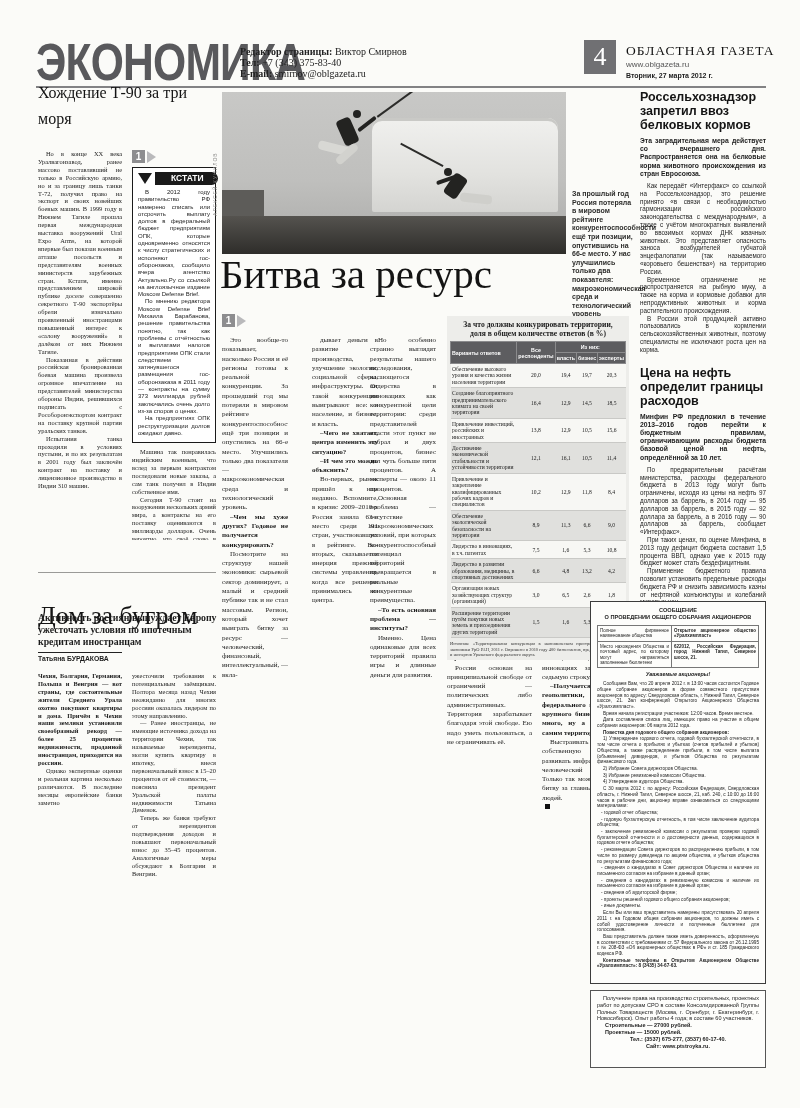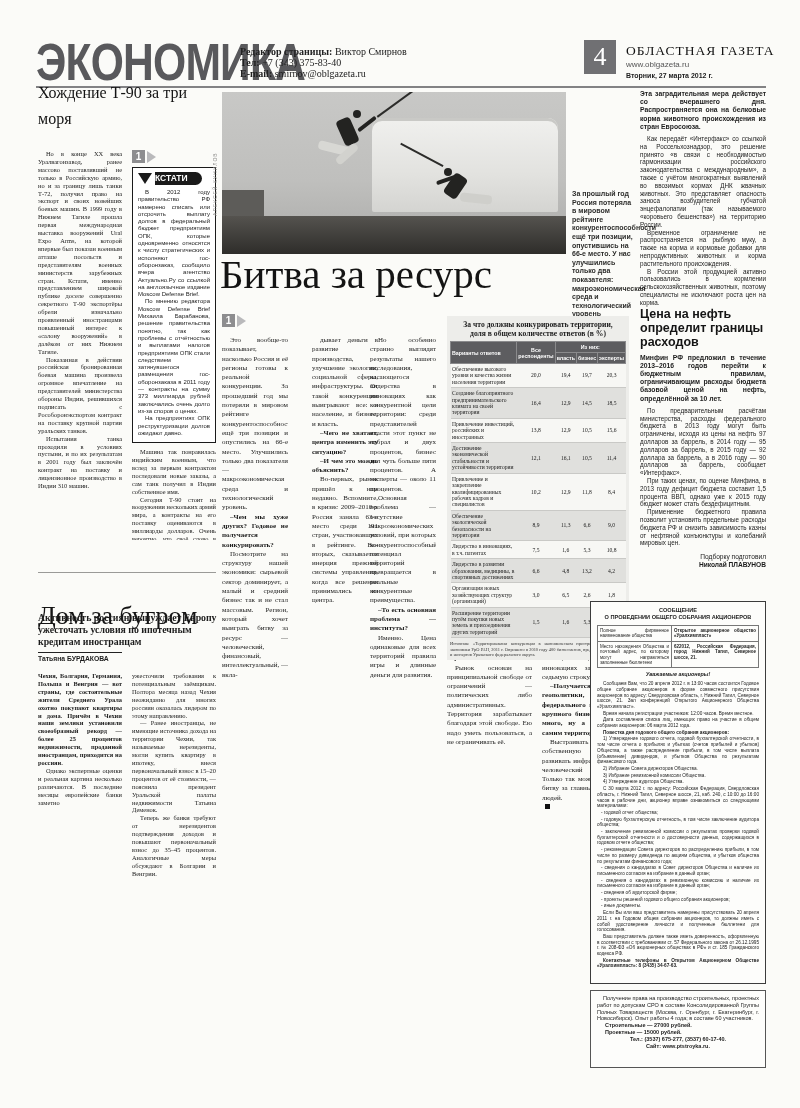--- a/index.html
+++ b/index.html
@@ -37,21 +37,21 @@
   .cont-marker{display:flex;align-items:center;gap:2px;margin-bottom:4px;}
   .cont-num{width:13px;height:13px;background:#8d8d8f;color:#fff;font-family:"Liberation Sans",sans-serif;
     font-size:10px;font-weight:bold;display:flex;align-items:center;justify-content:center;}
   .cont-tri{width:0;height:0;border-top:6px solid transparent;border-bottom:6px solid transparent;
     border-left:9px solid #b9b9bb;}
   .kstati-box{border:1.5px solid #1a1a1a;padding:4px 5px 5px 5px;margin-bottom:5px;background:#fff;}
   .kstati-head{display:flex;align-items:center;gap:3px;margin-bottom:4px;}
   .kstati-tri{width:0;height:0;border-left:7px solid transparent;border-right:7px solid transparent;
     border-top:11px solid #1a1a1a;}
   .kstati-label{background:#1a1a1a;color:#fff;font-family:"Liberation Sans",sans-serif;
-    font-size:8.5px;font-weight:bold;padding:1px 14px 2px 0;border-radius:0 8px 8px 0;}
+    font-size:8.5px;font-weight:bold;padding:1px 14px 2px 16px;border-radius:0 8px 8px 0;}
   .kstati-text{font-family:"Liberation Sans",sans-serif;font-size:6px;line-height:7.3px;text-align:justify;}
   .kstati-text p{text-indent:7px;}
 
   
   .photo{left:222px;top:92px;width:344px;height:162px;overflow:hidden;
     background:linear-gradient(180deg,#c8c8c6 0%,#bfbfbd 55%,#b4b4b2 78%);}
   .ph-ground{position:absolute;left:0;bottom:0;width:100%;height:38px;
     background:linear-gradient(180deg,#55534f,#2e2d2a);}
   .ph-shed{position:absolute;left:0;bottom:30px;width:42px;height:34px;background:#5d5c59;}
   .ph-tank{position:absolute;left:150px;top:26px;width:186px;height:94px;
@@ -100,21 +100,21 @@
   table.stats tbody tr:nth-child(even){background:#e0e0dd;}
   table.stats tbody tr:nth-child(odd){background:#f7f7f4;}
   .stats-foot{font-size:4.4px;line-height:5.4px;color:#333;margin-top:3px;text-align:justify;}
 
   
   .rightcol{left:640px;top:90px;width:126px;font-family:"Liberation Sans",sans-serif;}
   .rc-title{font-size:12.5px;line-height:14px;font-weight:bold;color:#151515;margin-bottom:5px;}
   .rc-lead{font-size:6.8px;line-height:8.2px;font-weight:bold;text-align:justify;margin-bottom:4px;}
   .rc-body{font-size:6.3px;line-height:7.8px;text-align:justify;}
   .rc-body p{text-indent:7px;}
-  .rc-oil{}
+  .rc-oil{margin-top:12px;}
   .rc-credit{margin-top:6px;text-align:right;font-size:6.6px;line-height:8px;}
   .rc-credit .nm{font-weight:bold;}
 
   
   .house-rule{left:38px;top:572px;width:178px;height:1px;background:#9a9a98;}
   .house-head{left:38px;top:602px;width:200px;font-size:26px;line-height:28px;}
   .house-sub{left:38px;top:612px;width:186px;font-size:9.8px;line-height:12px;font-weight:bold;}
   .house-byline{left:38px;top:652px;width:84px;border-top:1px solid #222;padding-top:2px;
     font-family:"Liberation Sans",sans-serif;font-size:6.8px;font-weight:bold;}
   .house-col1{left:38px;top:672px;width:84px;height:418px;}
@@ -209,39 +209,39 @@
   <div class="abs photo-caption">За прошлый год Россия потеряла в мировом рейтинге конкурентоспособности ещё три позиции, опустившись на 66-е место. У нас улучшились только два показателя: макроэкономическая среда и технологический уровень</div>
 
   <div class="abs serif-head battle-head">Битва за ресурс</div>
   <div class="abs cont-marker battle-marker">
     <span class="cont-num">1</span>
     <span class="cont-tri"></span>
   </div>
   <div class="abs iv-col colA">
       <p>Это вообще-то показывает, насколько Россия и её регионы готовы к реальной конкуренции. За прошедший год мы потеряли в мировом рейтинге конкурентоспособности ещё три позиции и опустились на 66-е место. Улучшились только два показателя — макроэкономическая среда и технологический уровень.</p>
       <p class="q">–Чем мы хуже других? Годовое не получается конкурировать?</p>
-      <p>Посмотрите на структуру нашей экономики: сырьевой сектор доминирует, а малый и средний бизнес так и не стал массовым. Регион, который хочет выиграть битву за ресурс — человеческий, финансовый, интеллектуальный, — вкла-</p>
+      <p>Посмотрите на структуру нашей экономики: сырьевой сектор доминирует, а малый и средний публике так и не стал массовым. Регион, который хочет выиграть битву за ресурс — человеческий, финансовый, интеллектуальный, — вкла-</p>
     </div>
   <div class="abs iv-col colB">
       <p class="nl">дывает деньги в развитие производства, улучшение экологии, социальной сферы, инфраструктуры. От такой конкуренции выигрывают все: и население, и бизнес, и власть.</p>
       <p class="q">–Чего не хватает, центра изменить эту ситуацию?</p>
       <p class="q">–И чем это можно объяснить?</p>
       <p>Во-первых, рынок пришёл к нам недавно. Вспомните, в кризис 2009–2010-х Россия заняла 63-е место среди 191 стран, участвовавших в рейтинге. Во-вторых, сказывается инерция прежней системы управления, когда все решения принимались из центра.</p>
     </div>
   <div class="abs iv-col colC">
       <p class="nl">Но особенно странно выглядят результаты нашего исследования, касающегося лидерства в инновациях как конкурентной цели территории: среди представителей власти этот пункт не набрал и двух процентов, бизнес дал чуть больше пяти процентов. А эксперты — около 11 процентов.</p>
       <p>Основная проблема — отсутствие макроэкономических условий, при которых конкурентоспособный потенциал территорий превращается в реальные конкурентные преимущества.</p>
       <p class="q">–То есть основная проблема — институты?</p>
       <p>Именно. Цена одинаковые для всех территорий правила игры и длинные деньги для развития.</p>
     </div>
   <div class="abs iv-col colD">
       <p class="q">–16–18 процентов реально?</p>
       <p>Вообще-то да. Но для этого конкуренция должна стать мотором развития, а не декларацией в стратегиях и программах.</p>
       <p class="q">–Но сейчас-то все больше заявляют, что конкуренция территорий — это борьба полномочий и финансов?</p>
-      <p>Рынок основан на принципиальной свободе от ограничений — политических либо административных. Территория зарабатывает благодаря этой свободе. Ею надо уметь пользоваться, а не ограничивать её.</p>
+      <p>России основан на принципиальной свободе от ограничений — политических либо административных. Территория зарабатывает благодаря этой свободе. Ею надо уметь пользоваться, а не ограничивать её.</p>
     </div>
   <div class="abs iv-col colE">
     <div>
         <p class="q">–Значит, по-прежнему в основном идёт борьба субъектов и муниципалитетов за средства государственной поддержки «сверху»?</p>
         <p>К сожалению, да. Конкуренция за трансферты пока заметнее конкуренции за инвестора и за человека. Это видно и по нашей таблице: лидерство в инновациях заняло лишь седьмую строку.</p>
         <p class="q">–Получается, для геополитики, для федерального центра, для крупного бизнеса сделали много, ну а что делать самим территориям?</p>
         <p>Выстраивать собственную стратегию, развивать инфраструктуру и человеческий капитал. Только так можно выиграть битву за главный ресурс — людей.</p>
       </div>
     <span class="endmark"></span>
   </div>
@@ -334,20 +334,21 @@
             <td>1,6</td>
             <td>5,3</td>
             <td>–</td>
           </tr>
         </tbody>
     </table>
     <div class="stats-foot">Источник: «Территориальная конкуренция в экономическом пространстве». Институт экономики УрО РАН, 2011 г. Опрошено в 2010 году 400 бизнесменов, представителей власти и экспертов Уральского федерального округа.</div>
   </div>
 
   <div class="abs rightcol">
+    <div class="rc-title">Россельхознадзор запретил ввоз белковых кормов</div>
     <div class="rc-lead">Эта заградительная мера действует со вчерашнего дня. Распространяется она на белковые корма животного происхождения из стран Евросоюза.</div>
     <div class="rc-body">
         <p>Как передаёт «Интерфакс» со ссылкой на Россельхознадзор, это решение принято «в связи с необходимостью гармонизации российского законодательства с международным», а также с учётом многократных выявлений во ввозимых кормах ДНК жвачных животных. Это представляет опасность заноса возбудителей губчатой энцефалопатии (так называемого «коровьего бешенства») на территорию России.</p>
         <p>Временное ограничение не распространяется на рыбную муку, а также на корма и кормовые добавки для непродуктивных животных и корма растительного происхождения.</p>
         <p>В России этой продукцией активно пользовались в кормлении сельскохозяйственных животных, поэтому специалисты не исключают роста цен на корма.</p>
       </div>
     <div class="rc-oil">
       <div class="rc-title">Цена на нефть определит границы расходов</div>
       <div class="rc-lead">Минфин РФ предложил в течение 2013–2016 годов перейти к бюджетным правилам, ограничивающим расходы бюджета базовой ценой на нефть, определённой за 10 лет.</div>
       <div class="rc-body">

